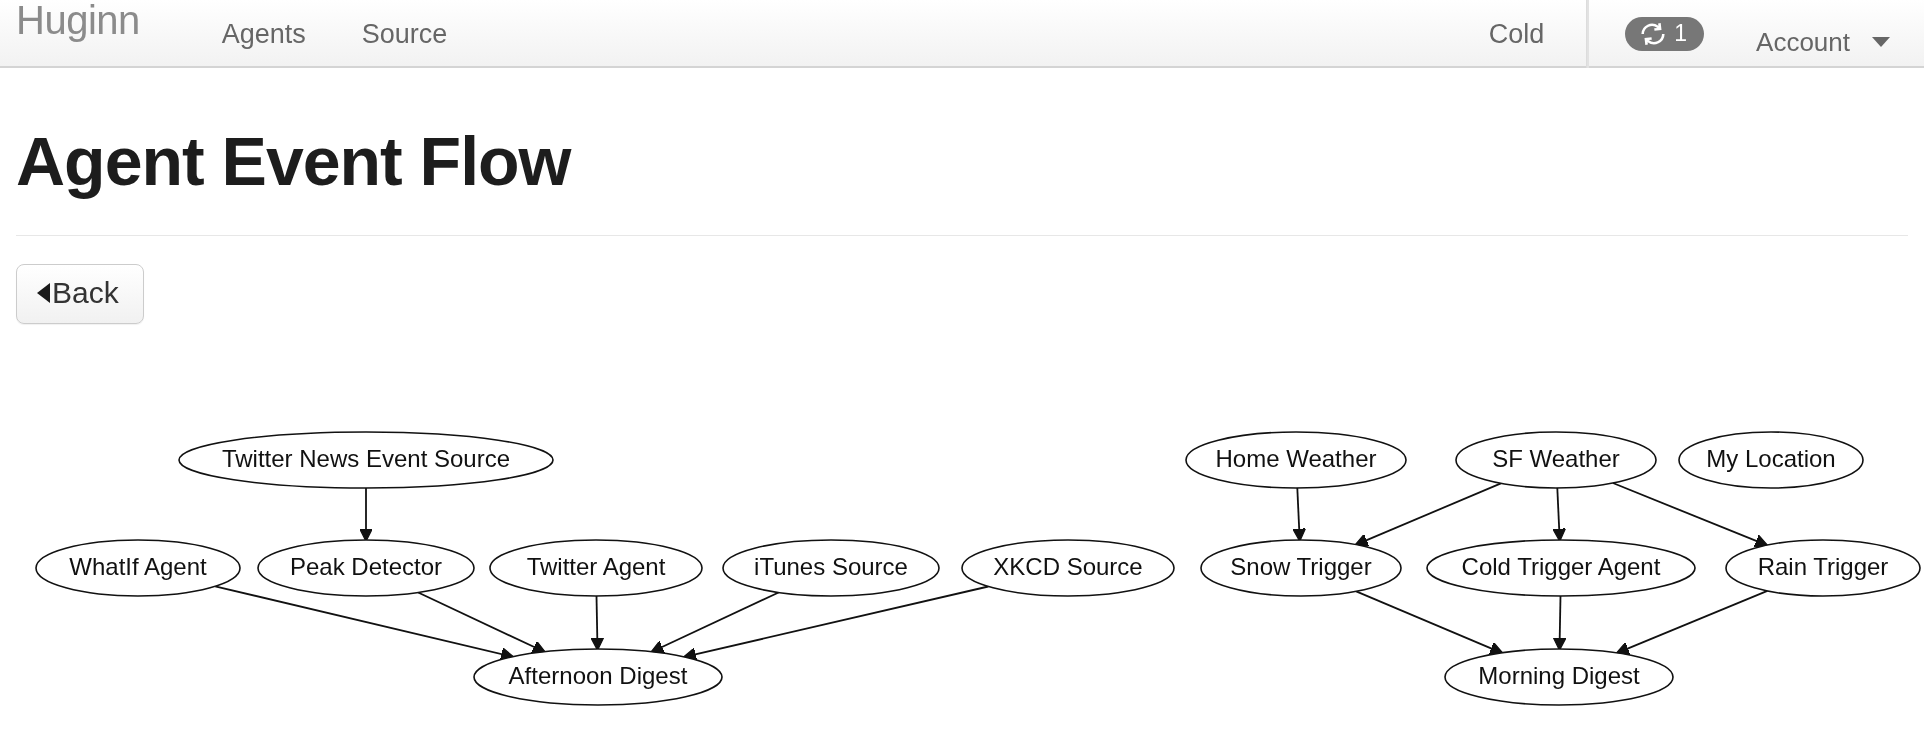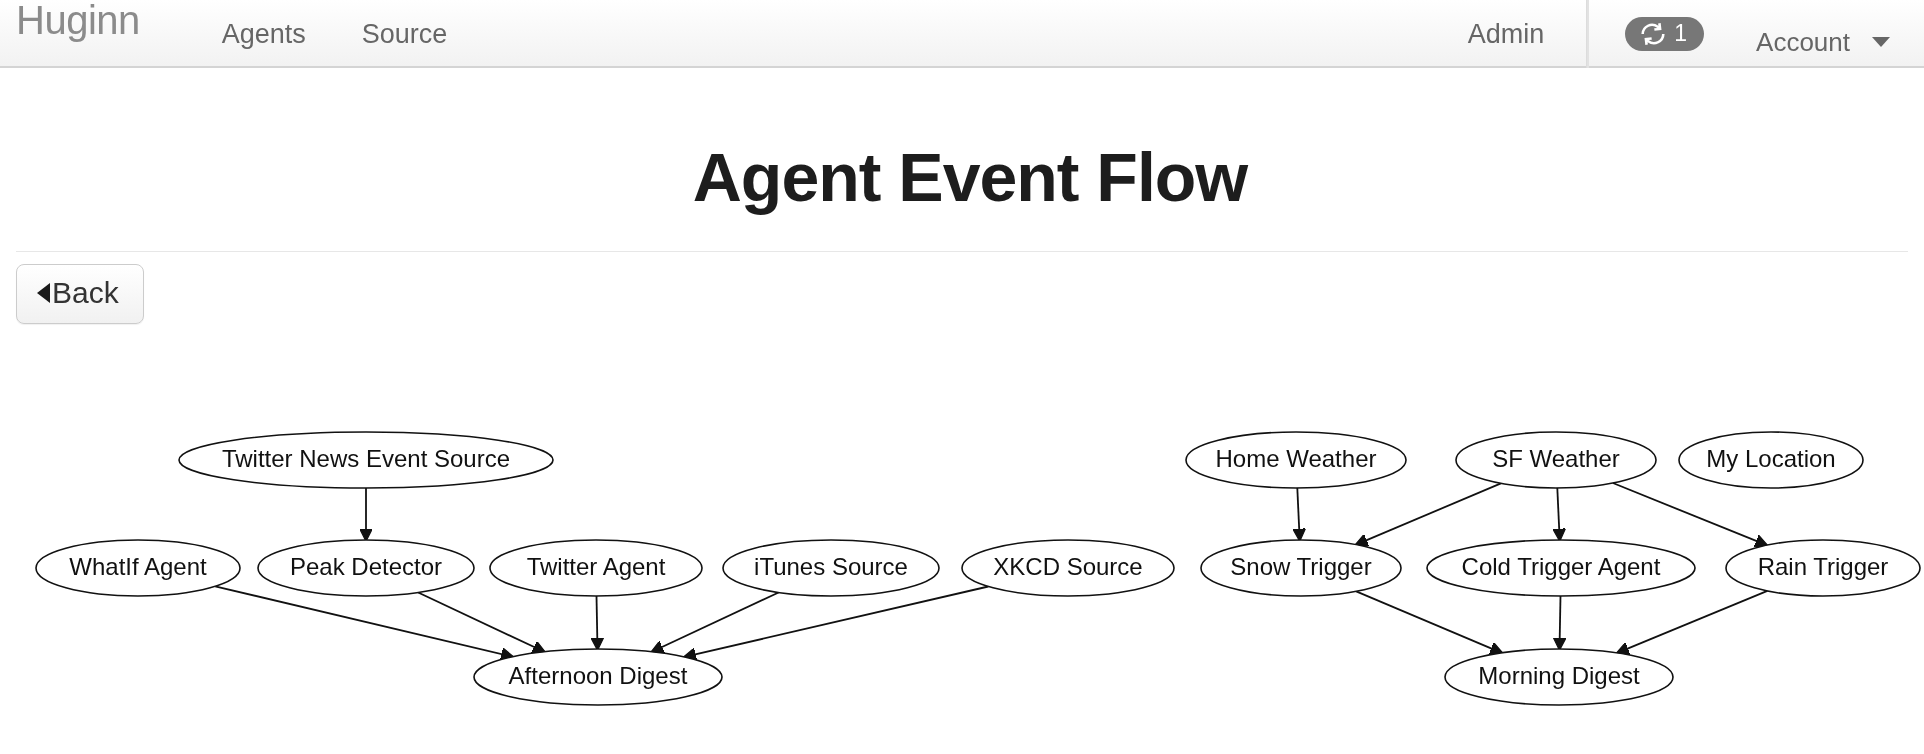--- a/index.html
+++ b/index.html
@@ -110,28 +110,27 @@
     display: inline-block;
   }
 
   
   .container {
     position: absolute;
     top: 68px; left: 0;
     width: 1924px;
   }
   .page-title {
-    margin: 16px;
+    margin: 0;
     padding: 58px 0 0 16px;
     font-size: 68px;
     font-weight: bold;
     color: #1d1d1d;
     letter-spacing: -1px;
     line-height: 1.05;
-    text-align: center;
   }
   .page-rule {
     margin: 38px 16px 0 16px;
     height: 1px;
     background: #e7e7e7;
     border: 0;
   }
   .btn-back {
     position: absolute;
     left: 16px;
@@ -192,21 +191,21 @@
   <a class="brand" href="#">Huginn</a>
 
   <div class="nav-links">
     <a class="nav-link" href="#">Agents</a>
     <a class="nav-link" href="#">Source</a>
   </div>
 
   <div class="nav-spacer"></div>
 
   <div class="nav-right">
-    <a class="nav-link-admin" href="#">Admin</a>
+    <a class="nav-link-admin" href="#">Cold</a>
 
     <div class="nav-divider"></div>
 
     <div class="badge-wrap">
       <span class="worker-badge">
         <span>
           <svg width="26" height="22" viewBox="0 0 26 22" aria-hidden="true">
             <path d="M4 11a8 8 0 0 1 13.3-6l-3.1 0.2 0.3 2.6 7-0.8-0.8-6.9-2.6 0.3 0.3 2.4A10.6 10.6 0 0 0 1.4 11z" fill="#ffffff"></path>
             <path d="M22 11a8 8 0 0 1-13.3 6l3.1-0.2-0.3-2.6-7 0.8 0.8 6.9 2.6-0.3-0.3-2.4A10.6 10.6 0 0 0 24.6 11z" fill="#ffffff"></path>
           </svg>

